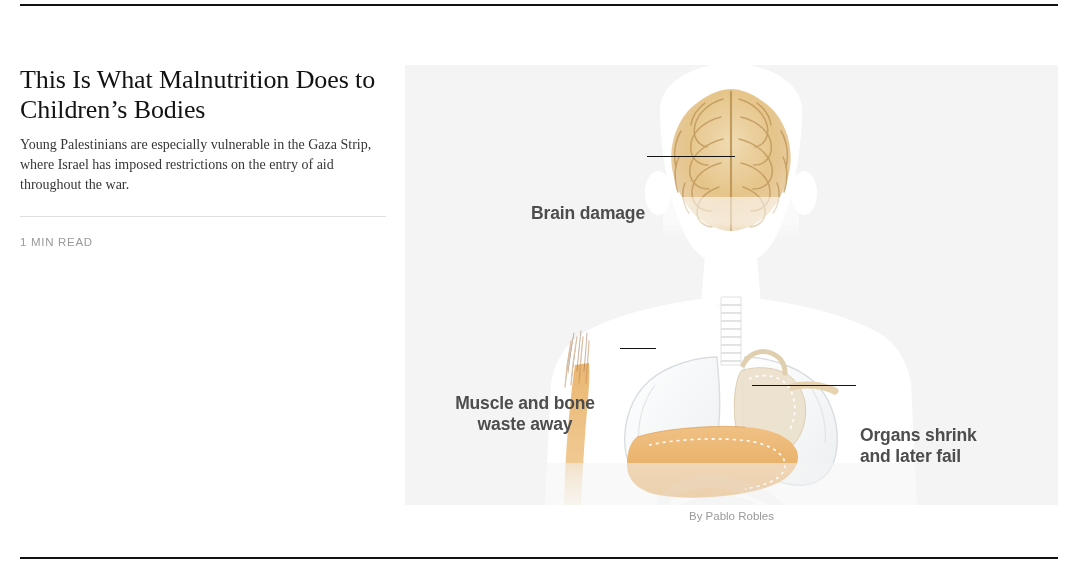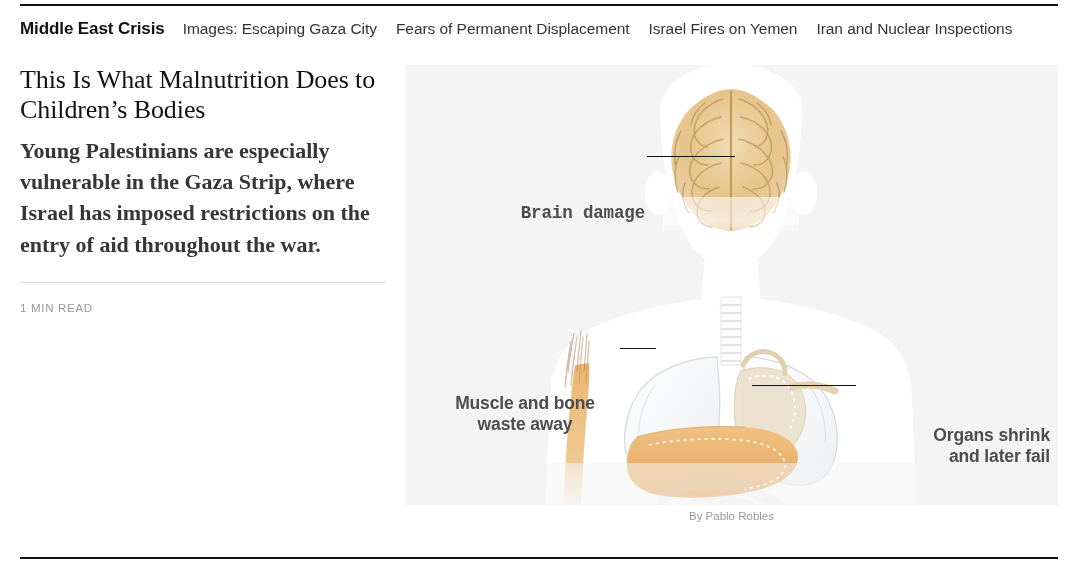--- a/index.html
+++ b/index.html
@@ -71,23 +71,23 @@
     font-size: 26px;
     line-height: 1.17;
     font-weight: 400;
     color: #121212;
     letter-spacing: -0.1px;
   }
 
   .lede-summary {
     margin-top: 9px;
     font-family: "Liberation Serif", serif;
-    font-size: 22px;
+    font-size: 14px;
     line-height: 1.42;
-    font-weight: 700;
+    font-weight: 400;
     color: #363636;
   }
 
   .col-divider {
     margin-top: 22px;
     width: 366px;
     height: 0;
     border-top: 1px solid #dfdfdf;
   }
 
@@ -157,33 +157,32 @@
     color: #4d4d4d;
     letter-spacing: -0.15px;
     white-space: pre-line;
   }
 
   .callout-brain {
     left: 110px;
     top: 138px;
     width: 130px;
     text-align: right;
-    font-family: Liberation Mono, monospace;
   }
   .callout-muscle {
     left: 30px;
     top: 328px;
     width: 180px;
     text-align: center;
   }
   .callout-organs {
     left: 455px;
     top: 360px;
     width: 190px;
-    text-align: right;
+    text-align: left;
   }
 
   .leader {
     position: absolute;
     height: 0;
     border-top: 1.6px solid #121212;
   }
   .leader-brain  { left: 242px; top: 91px;  width: 88px; }
   .leader-muscle { left: 215px; top: 283px; width: 36px; }
   .leader-organs { left: 347px; top: 320px; width: 104px; }
@@ -198,27 +197,20 @@
     border-top: 2px solid #121212;
   }
 </style>
 </head>
 <body>
 
 <div class="page">
 
   <div class="top-rule"></div>
 
-  <div class="nav">
-    <span class="nav-primary">Middle East Crisis</span>
-    <span class="nav-item">Images: Escaping Gaza City</span>
-    <span class="nav-item">Fears of Permanent Displacement</span>
-    <span class="nav-item">Israel Fires on Yemen</span>
-    <span class="nav-item">Iran and Nuclear Inspections</span>
-  </div>
 
   <div class="left-col">
 
     <div class="lede-headline">This Is What Malnutrition Does to Children’s Bodies</div>
     <div class="lede-summary">Young Palestinians are especially vulnerable in the Gaza Strip, where Israel has imposed restrictions on the entry of aid throughout the war.</div>
 
     <div class="col-divider"></div>
 
     <div class="story">
       <div class="story-meta">1 MIN READ</div>

